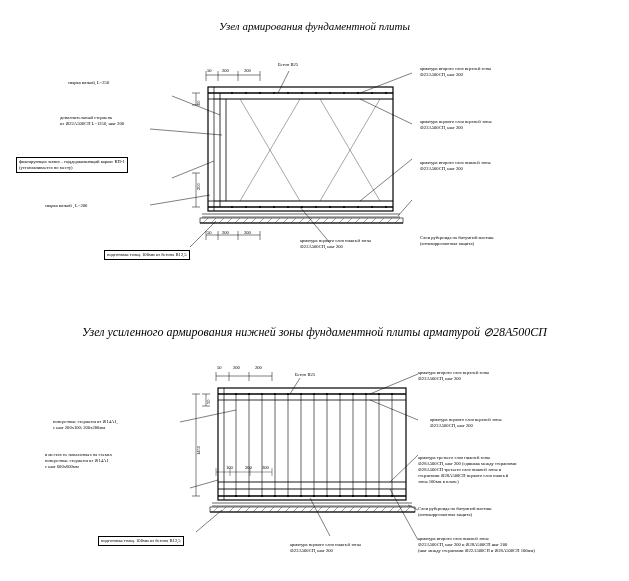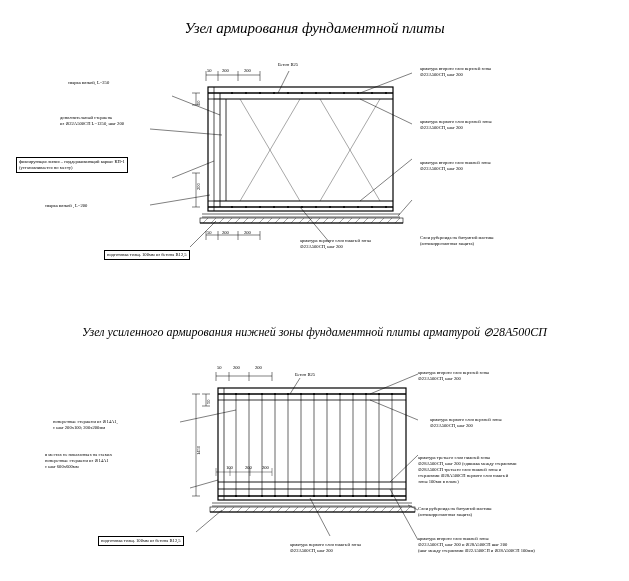--- a/index.html
+++ b/index.html
@@ -18,21 +18,21 @@
   .canvas {
     position: absolute;
     left: 0; top: 0;
     width: 629px;
     height: 581px;
   }
   .title {
     position: absolute;
     font-family: "Liberation Serif", serif;
     font-style: italic;
-    font-size: 15px;
+    font-size: 11px;
     white-space: nowrap;
     text-align: center;
   }
   #title-1 { left: 0; top: 20px; width: 629px; }
   #title-2 { left: 0; top: 325px; width: 629px; font-size: 12px; }
 
   .lbl {
     position: absolute;
     font-family: "Liberation Serif", serif;
     font-size: 4.6px;

